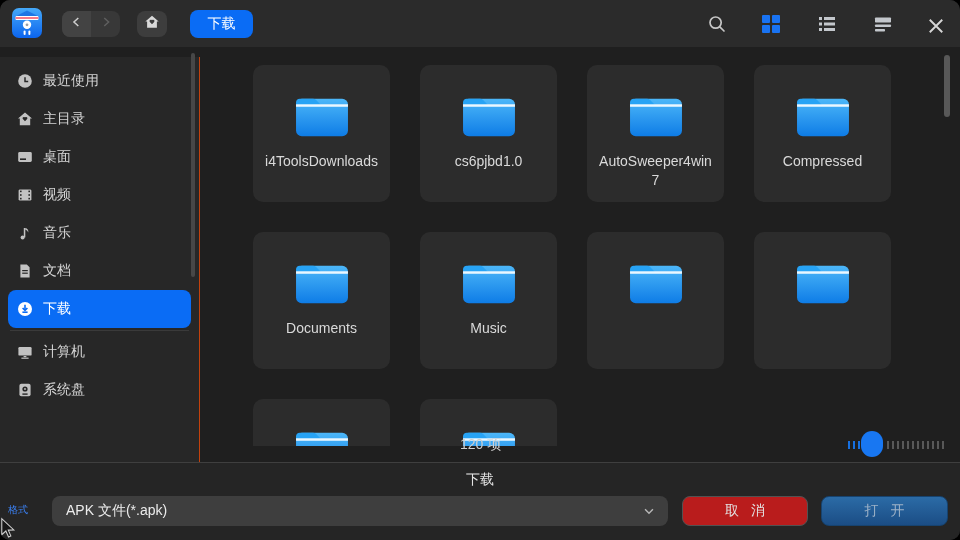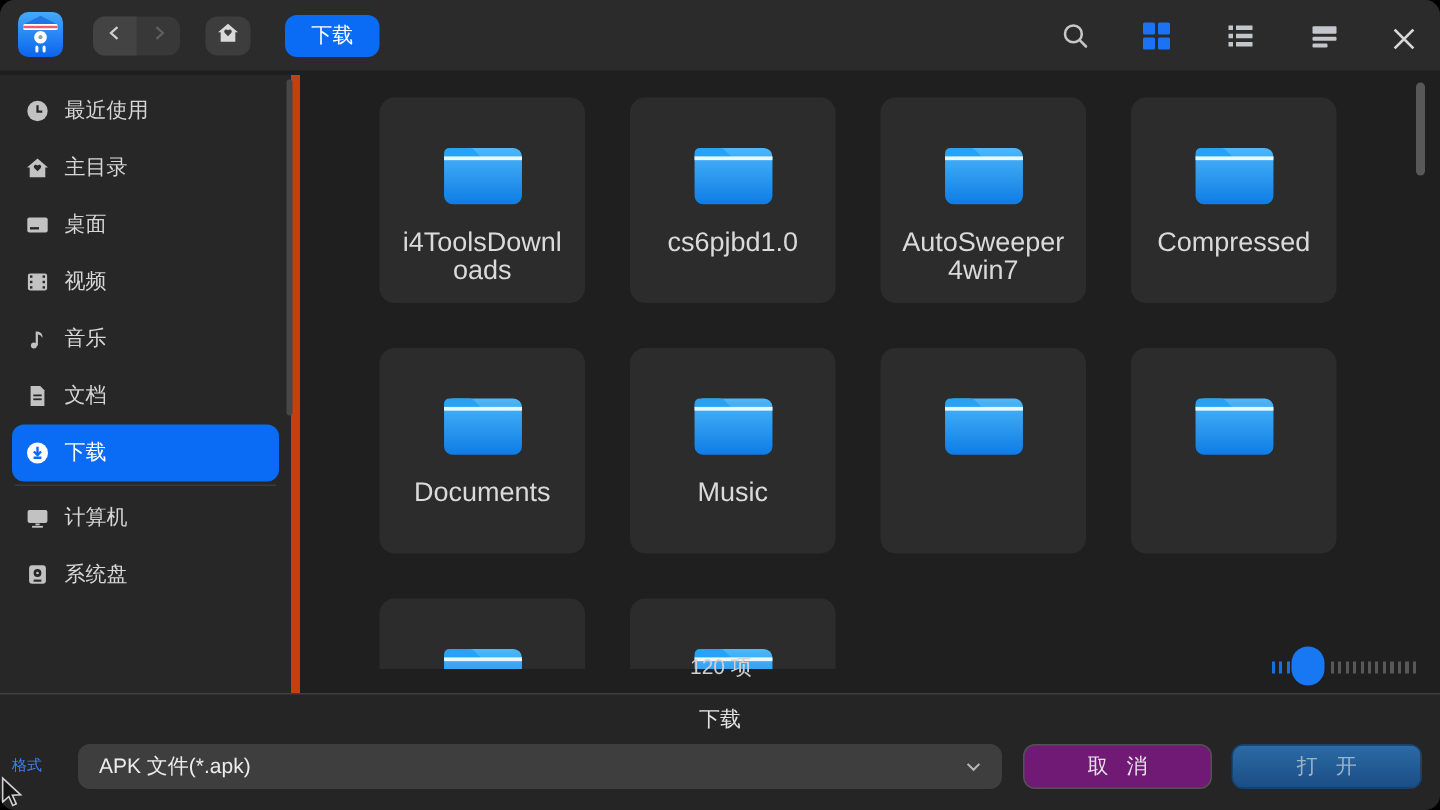--- a/index.html
+++ b/index.html
@@ -10,53 +10,53 @@
   .app-icon{position:absolute;left:12px;top:8px;width:30px;height:30px;}
   .navgroup{position:absolute;left:62px;top:11px;width:58px;height:26px;background:#383838;border-radius:8px;display:flex;}
   .navhalf{width:29px;height:26px;display:flex;align-items:center;justify-content:center;}
   .navhalf.back{background:#434343;border-radius:8px 0 0 8px;}
   .homebtn{position:absolute;left:137px;top:11px;width:30px;height:26px;background:#3d3d3d;border-radius:8px;display:flex;align-items:center;justify-content:center;}
   .crumb{position:absolute;left:190px;top:10px;width:63px;height:28px;background:#0a6cf5;border-radius:8px;color:#fff;
     font-size:14px;display:flex;align-items:center;justify-content:center;}
   .tbicon{position:absolute;top:14px;width:20px;height:20px;display:flex;align-items:center;justify-content:center;}
   .tbicon svg{width:20px;height:20px;display:block;}
   
-  .sidebar{position:absolute;left:0;top:50px;width:200px;bottom:78px;background:#272727;border-right:6px solid #c2410c;box-sizing:border-box;padding-top:5px;}
+  .sidebar{position:absolute;left:0;top:57px;width:200px;bottom:78px;background:#272727;border-right:1px solid #c2410c;box-sizing:border-box;padding-top:5px;}
   .sb-item{height:38px;margin:0 8px;border-radius:8px;display:flex;align-items:center;padding-left:9px;font-size:14px;color:#d6d6d6;}
   .sb-item.selected{background:#0a6cf5;color:#fff;}
   .sb-icon{width:16px;height:16px;margin-right:10px;flex:0 0 16px;}
   .sb-icon svg{width:16px;height:16px;display:block;}
   .sb-sep{height:1px;background:#3a3a3a;margin:2px 10px;}
   .sb-scroll{position:absolute;left:191px;top:53px;width:4px;height:224px;border-radius:2px;background:#474747;}
   
   .file-grid{position:absolute;left:200px;top:47px;width:744px;height:381px;overflow:hidden;display:grid;
     grid-template-columns:repeat(4,137px);grid-auto-rows:137px;column-gap:30px;row-gap:30px;padding:18px 0 0 53px;box-sizing:content-box;}
   .tile{background:#2c2c2c;border-radius:10px;display:flex;flex-direction:column;align-items:center;}
   .ficon{width:62px;height:50px;margin-top:26px;}
   .ficon svg{width:62px;height:50px;display:block;}
-  .flabel{margin-top:11px;width:114px;text-align:center;font-size:18px;line-height:19px;color:#dadada;word-break:break-all;}
+  .flabel{margin-top:11px;width:114px;text-align:center;font-size:14px;line-height:19px;color:#dadada;word-break:break-all;}
   .main-scroll{position:absolute;left:944px;top:55px;width:6px;height:62px;border-radius:3px;background:#585858;}
   
   .statusbar{position:absolute;left:200px;right:0;top:428px;height:34px;}
   .count{position:absolute;left:260px;top:8px;width:100px;font-size:14px;color:#cfcfcf;}
   .ticks{position:absolute;top:13px;height:8px;}
   .ticks.blue{left:648px;width:14px;background:repeating-linear-gradient(90deg,#1770e0 0 2px,transparent 2px 5px);}
   .ticks.grey{left:687px;width:58px;background:repeating-linear-gradient(90deg,#585858 0 2px,transparent 2px 5px);}
   .sl-thumb{position:absolute;left:661px;top:3px;width:22px;height:26px;border-radius:11px;background:#1877f2;}
   
   .footer{position:absolute;left:0;right:0;bottom:0;height:78px;background:#252525;border-top:1px solid #3f3f3f;box-sizing:border-box;}
   .dialog-title{position:absolute;top:8px;left:0;right:0;text-align:center;font-size:14px;color:#e3e3e3;}
   .format-label{position:absolute;left:8px;top:40px;font-size:10px;color:#3b82f6;}
   .combo{position:absolute;left:52px;top:33px;width:616px;height:30px;background:#3e3e3e;border-radius:8px;display:flex;
     align-items:center;padding:0 12px 0 14px;box-sizing:border-box;font-size:14px;color:#ececec;justify-content:flex-end;}
   .combo-chevron{margin-left:auto;width:14px;height:14px;}
   .combo-chevron svg{width:14px;height:14px;display:block;}
   .fbtn{position:absolute;top:33px;height:30px;border-radius:8px;display:flex;align-items:center;justify-content:center;font-size:14px;box-sizing:border-box;}
   .fbtn span{letter-spacing:12px;margin-right:-12px;}
-  .btn-cancel{left:682px;width:126px;background:#701a75;border:1px solid #525252;color:#e3e3e3;}
+  .btn-cancel{left:682px;width:126px;background:#b91c1c;border:1px solid #525252;color:#e3e3e3;}
   .btn-open{left:821px;width:127px;background:linear-gradient(180deg,#2b6ba6,#1b4d85);border:1px solid #17436f;color:#9fb3c8;}
   .cursor{position:absolute;left:0;top:517px;width:16px;height:23px;z-index:50;}
 </style>
 </head>
 <body>
 
 <svg width="0" height="0" style="position:absolute">
   <defs>
     <linearGradient id="fgBody" x1="0" y1="0" x2="0" y2="1">
       <stop offset="0" stop-color="#4cb7f9"></stop>

